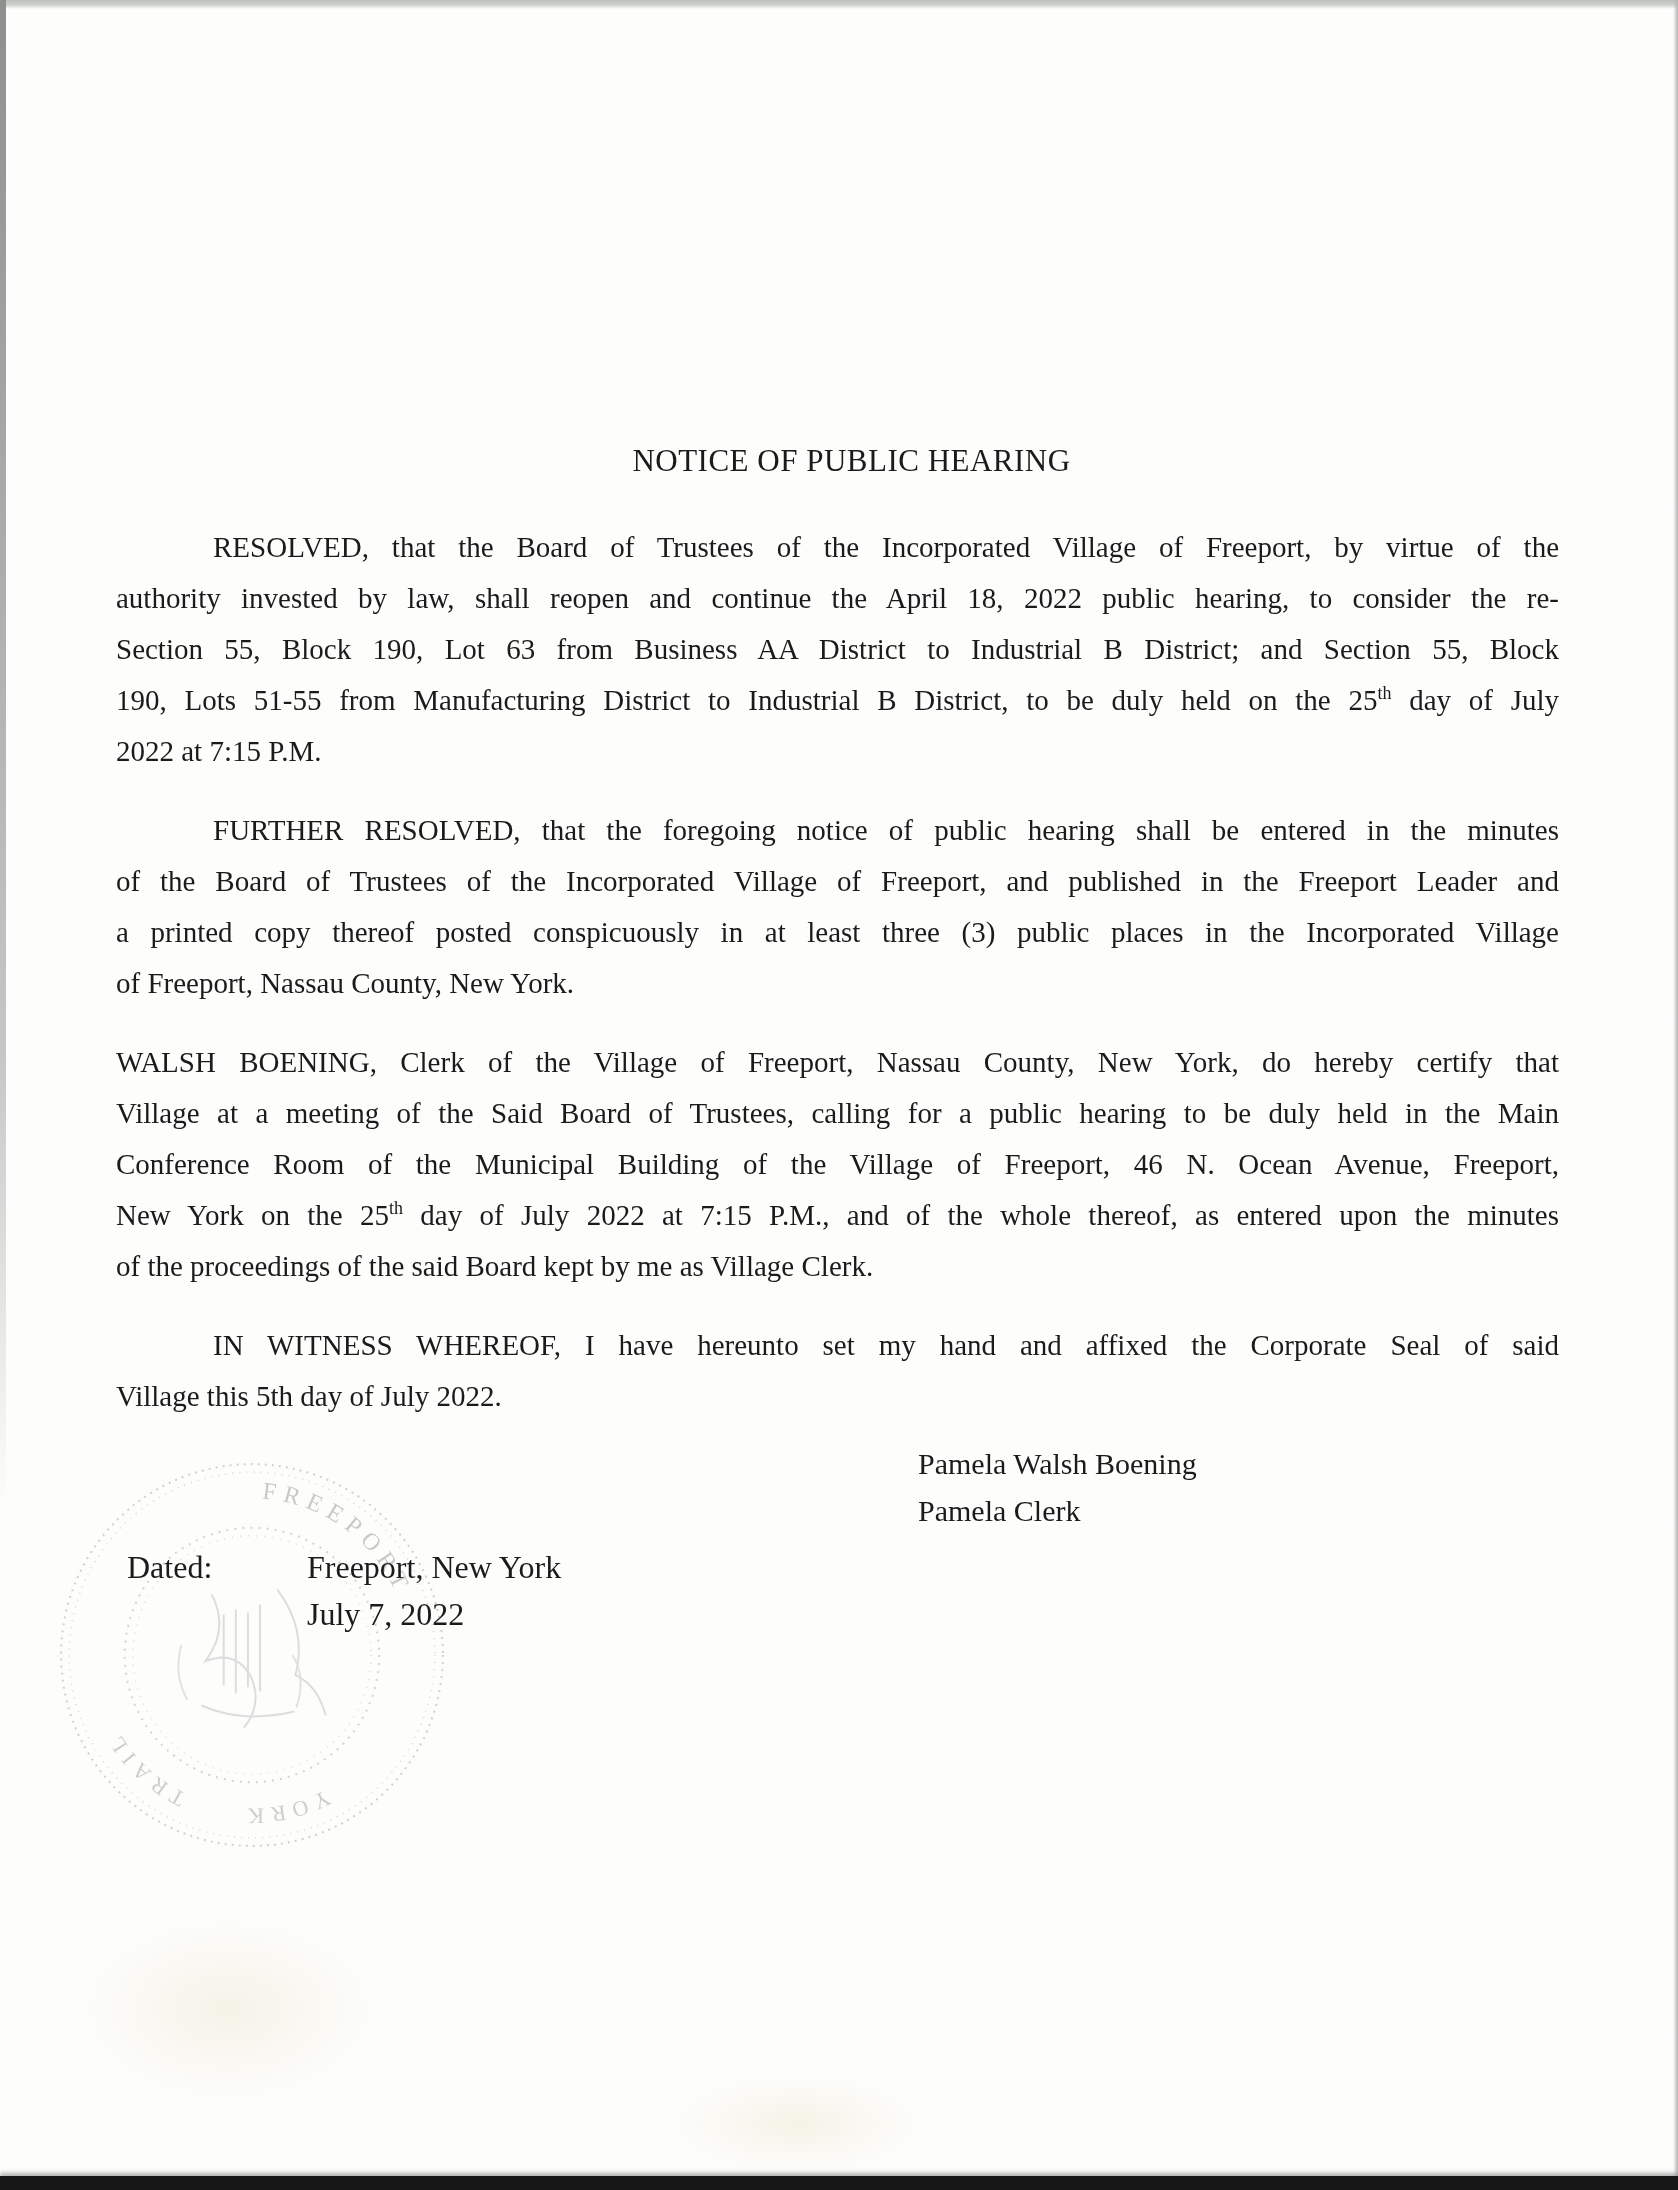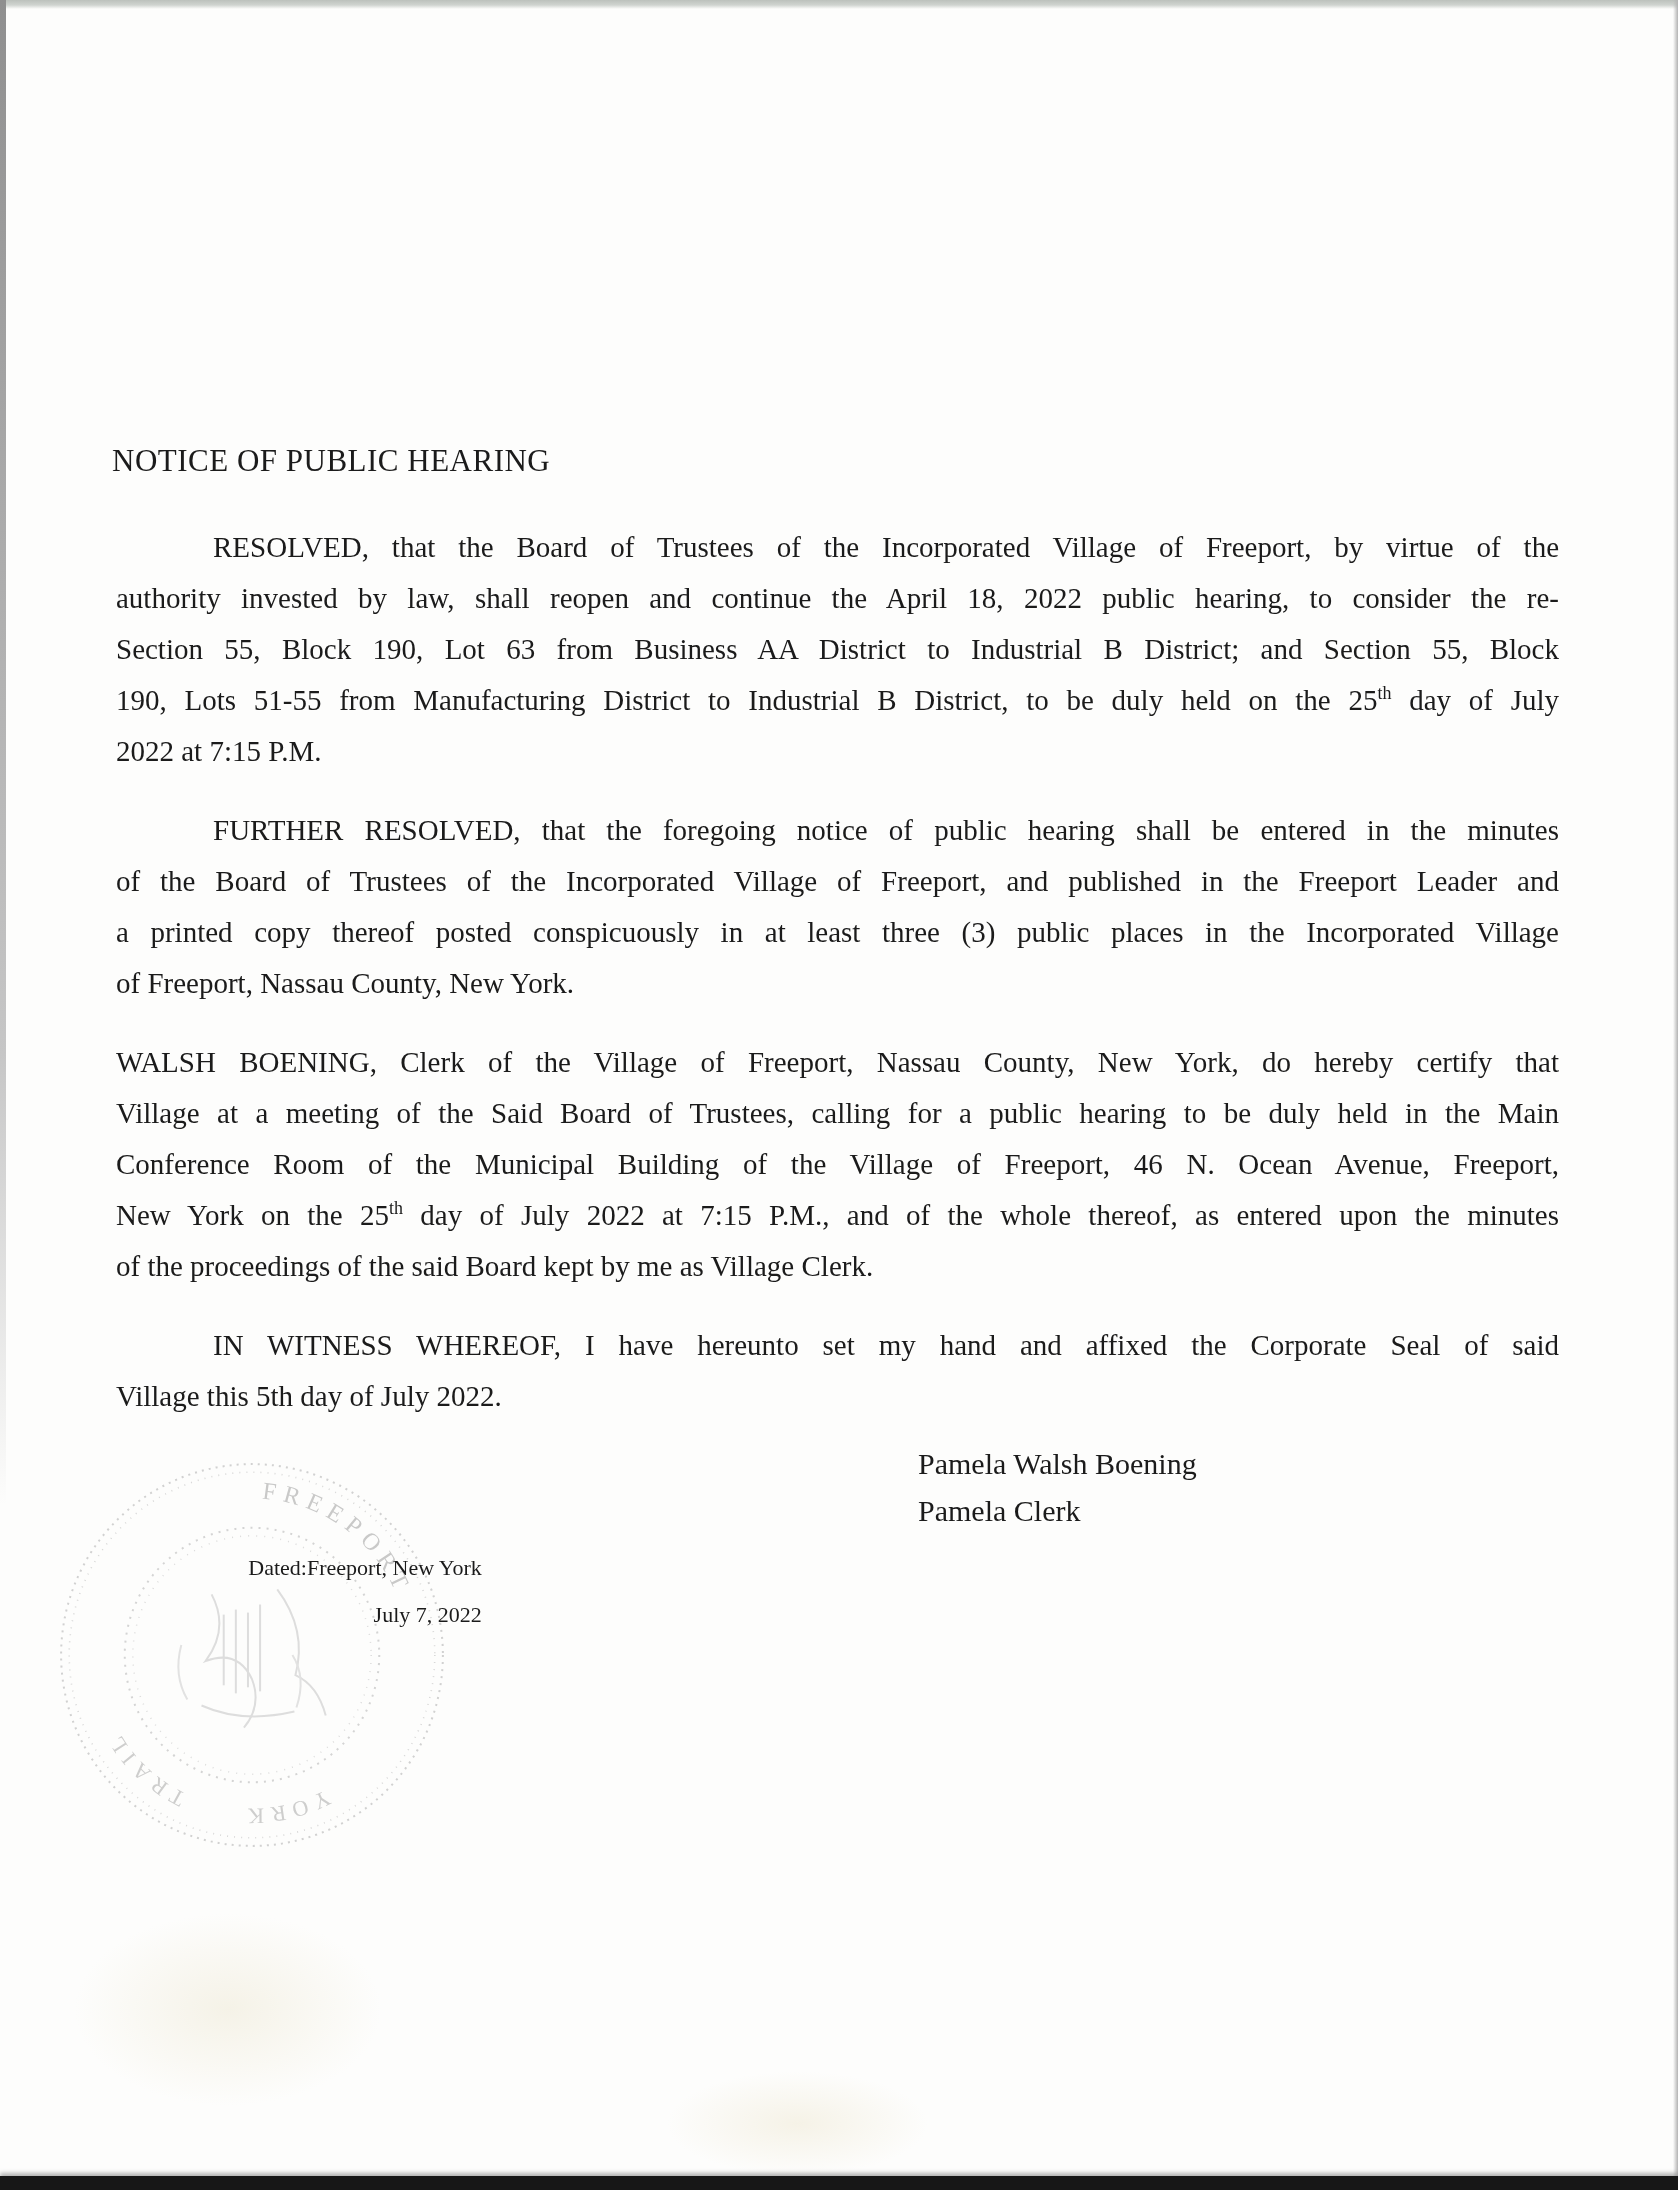--- a/index.html
+++ b/index.html
@@ -21,36 +21,36 @@
     background:linear-gradient(to left,#b3b3b3 0%,rgba(190,190,190,0) 100%);}
   .edge-bottom{left:0;bottom:0;width:100%;height:15px;background:#171717;
     box-shadow:0 -3px 4px rgba(90,90,90,.45);}
   .smudge{position:absolute;pointer-events:none;}
   .smudge-a{left:15px;top:1876px;width:426px;height:267px;
     background:radial-gradient(closest-side,rgba(233,226,200,.40),rgba(233,226,200,0) 72%);}
   .smudge-b{left:624px;top:2054px;width:347px;height:139px;
     background:radial-gradient(closest-side,rgba(236,229,205,.45),rgba(236,229,205,0) 75%);}
 
   .title{
-    position:absolute;left:112px;width:1443px;top:443px;
-    font-size:31px;letter-spacing:0.5px;font-weight:normal;margin:0;
+    position:absolute;left:130px;width:1443px;top:443px;
+    font-size:31px;letter-spacing:0.5px;text-align:center;font-weight:normal;margin:0;
     z-index:2;
   }
   .body-text{
     position:absolute;left:116px;width:1443px;top:516px;
     font-size:29px;line-height:40px;z-index:2;
   }
   .paragraph{margin:0 0 39px 0;}
   .line{text-align:justify;text-align-last:justify;margin-top:11px;}
   .line.first{text-indent:97px;}
   .line.last{text-align-last:left;}
   .line sup{font-size:62%;line-height:0;vertical-align:super;}
 
   .signature{position:absolute;left:918px;top:1432px;font-size:30px;line-height:47px;z-index:2;margin-top:8px;}
-  .dated{position:absolute;left:127px;top:1544px;font-size:22px;line-height:47px;display:flex;z-index:2;text-align:right;}
+  .dated{position:absolute;left:127px;top:1544px;font-size:32px;line-height:47px;display:flex;z-index:2;}
   .dated-label{width:180px;}
   .seal{position:absolute;left:50px;top:1451px;width:404px;height:408px;opacity:.55;z-index:1;}
   .seal text{font-family:"Liberation Serif","DejaVu Serif",serif;}
 </style>
 </head>
 <body>
 
 <div class="page">
 
   <div class="edge edge-top"></div>

